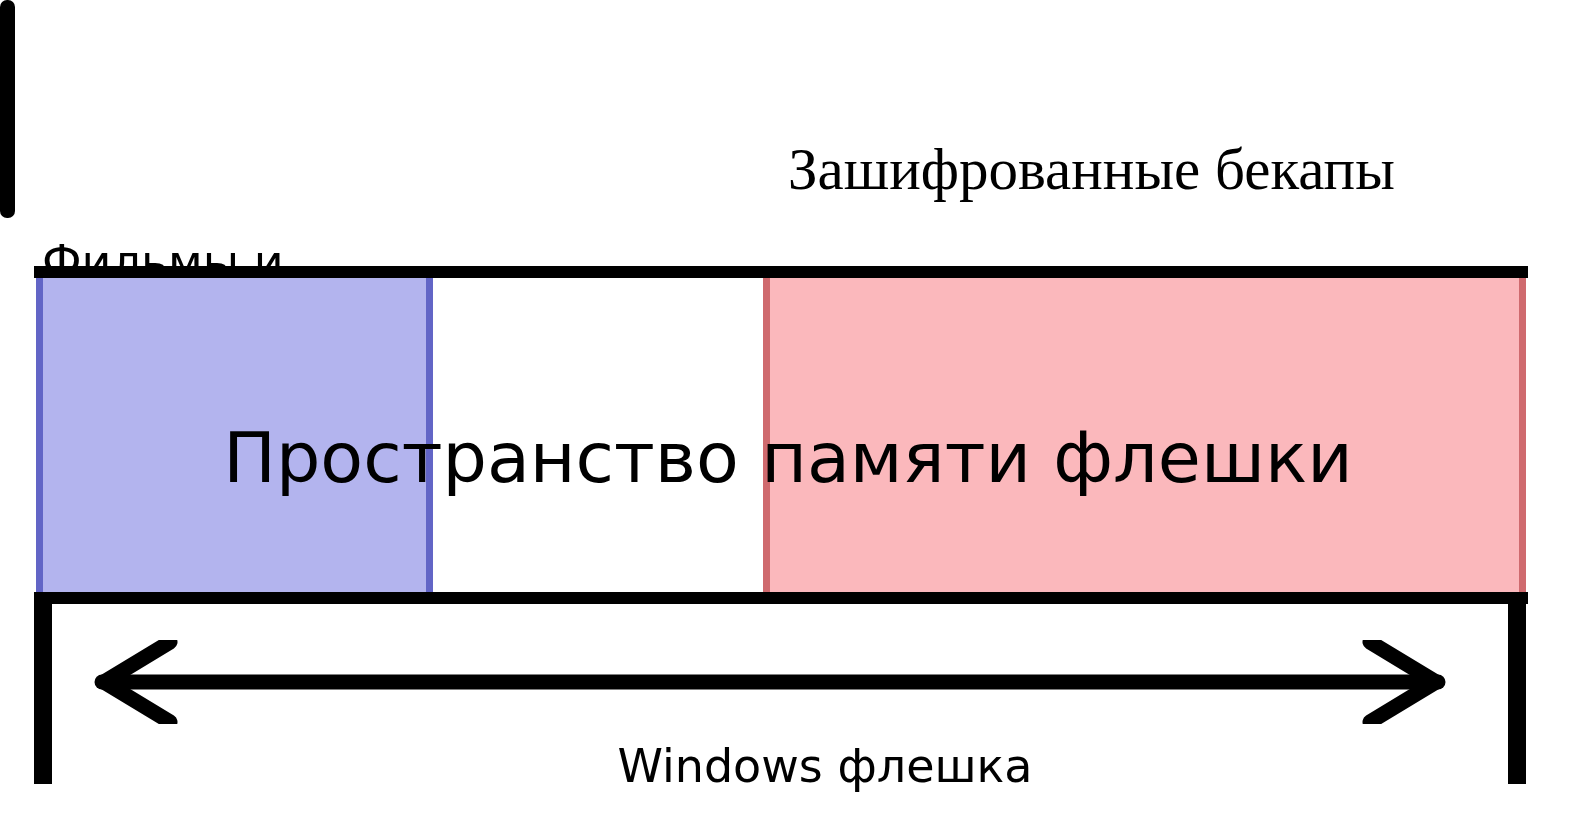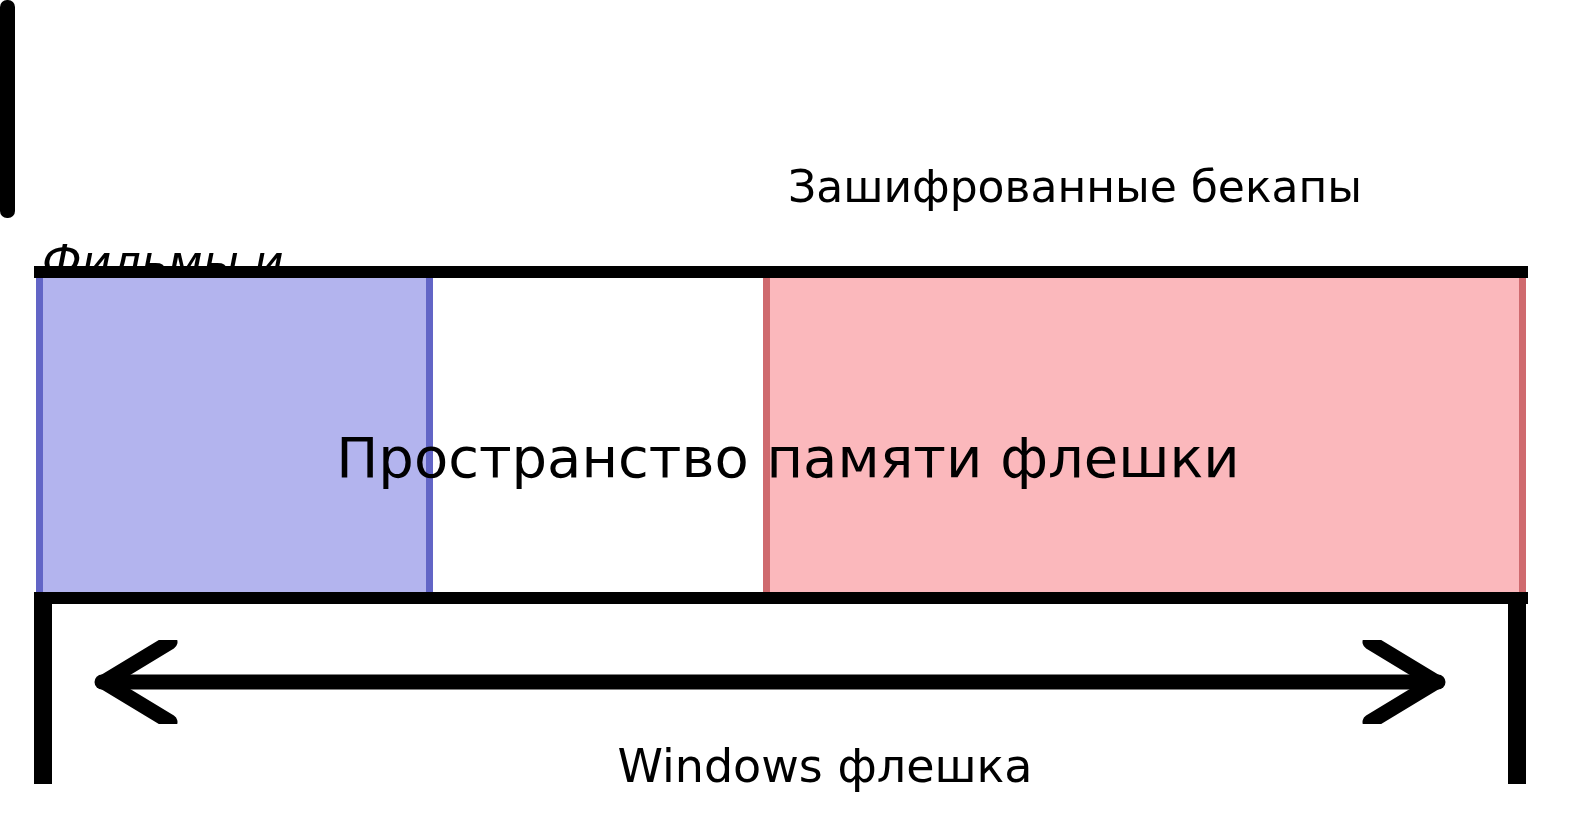--- a/index.html
+++ b/index.html
@@ -24,43 +24,44 @@
     line-height: 1.0;
     color: #000;
   }
 
   #label-movies {
     left: 42px;
     top: 82px;
     font-size: 46px;
     line-height: 72px;
   }
-  #label-movies span { display: block; font-style: italic; }
+  #label-movies span { display: block; }
 
   #label-10gb {
     left: 678px;
     top: 22px;
     font-size: 46px;
     line-height: 58px;
   }
 
   #label-backups {
     left: 788px;
-    top: 158px;
-    font-size: 44px;
+    top: 140px;
+    font-size: 59px;
     line-height: 58px;
+    font-family: Liberation Serif, serif;
   }
 
   #label-center {
     position: absolute;
     left: 0;
     top: 410px;
     width: 1576px;
     text-align: center;
-    font-size: 56px;
+    font-size: 70px;
     line-height: 96px;
     white-space: pre;
     color: #000;
   }
 
   #label-bottom {
     position: absolute;
     left: 0;
     top: 737px;
     width: 1576px;

